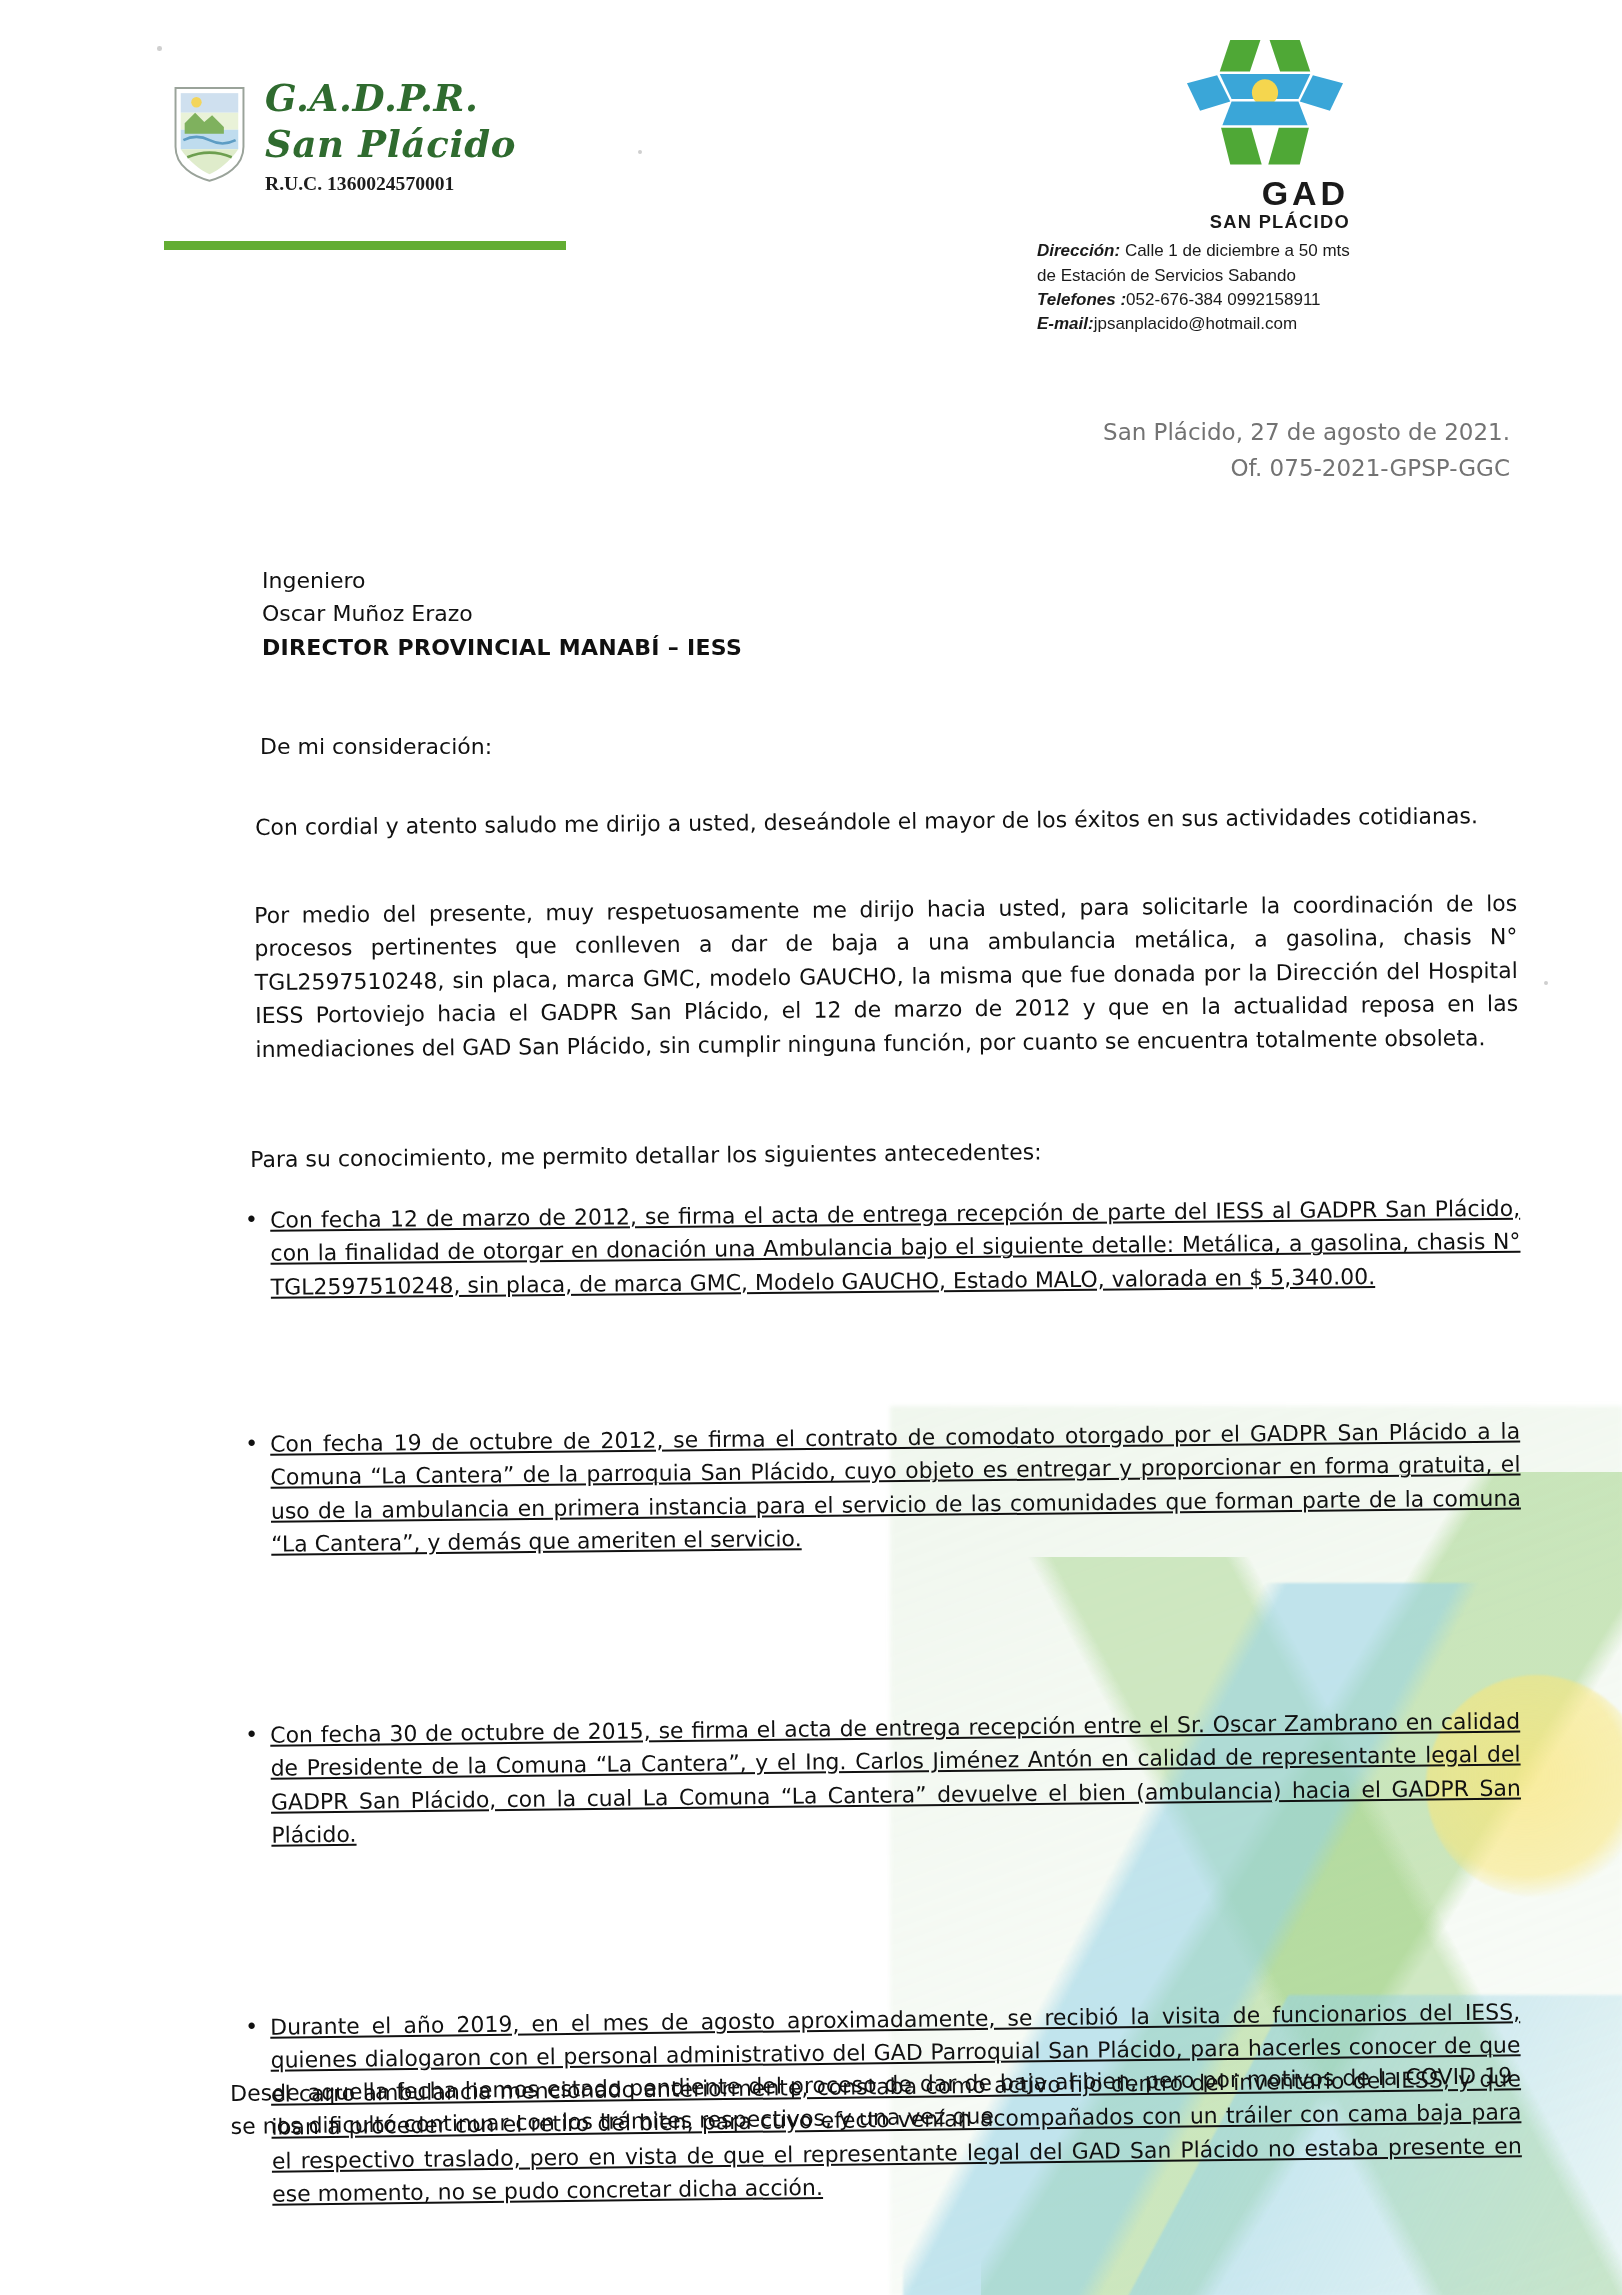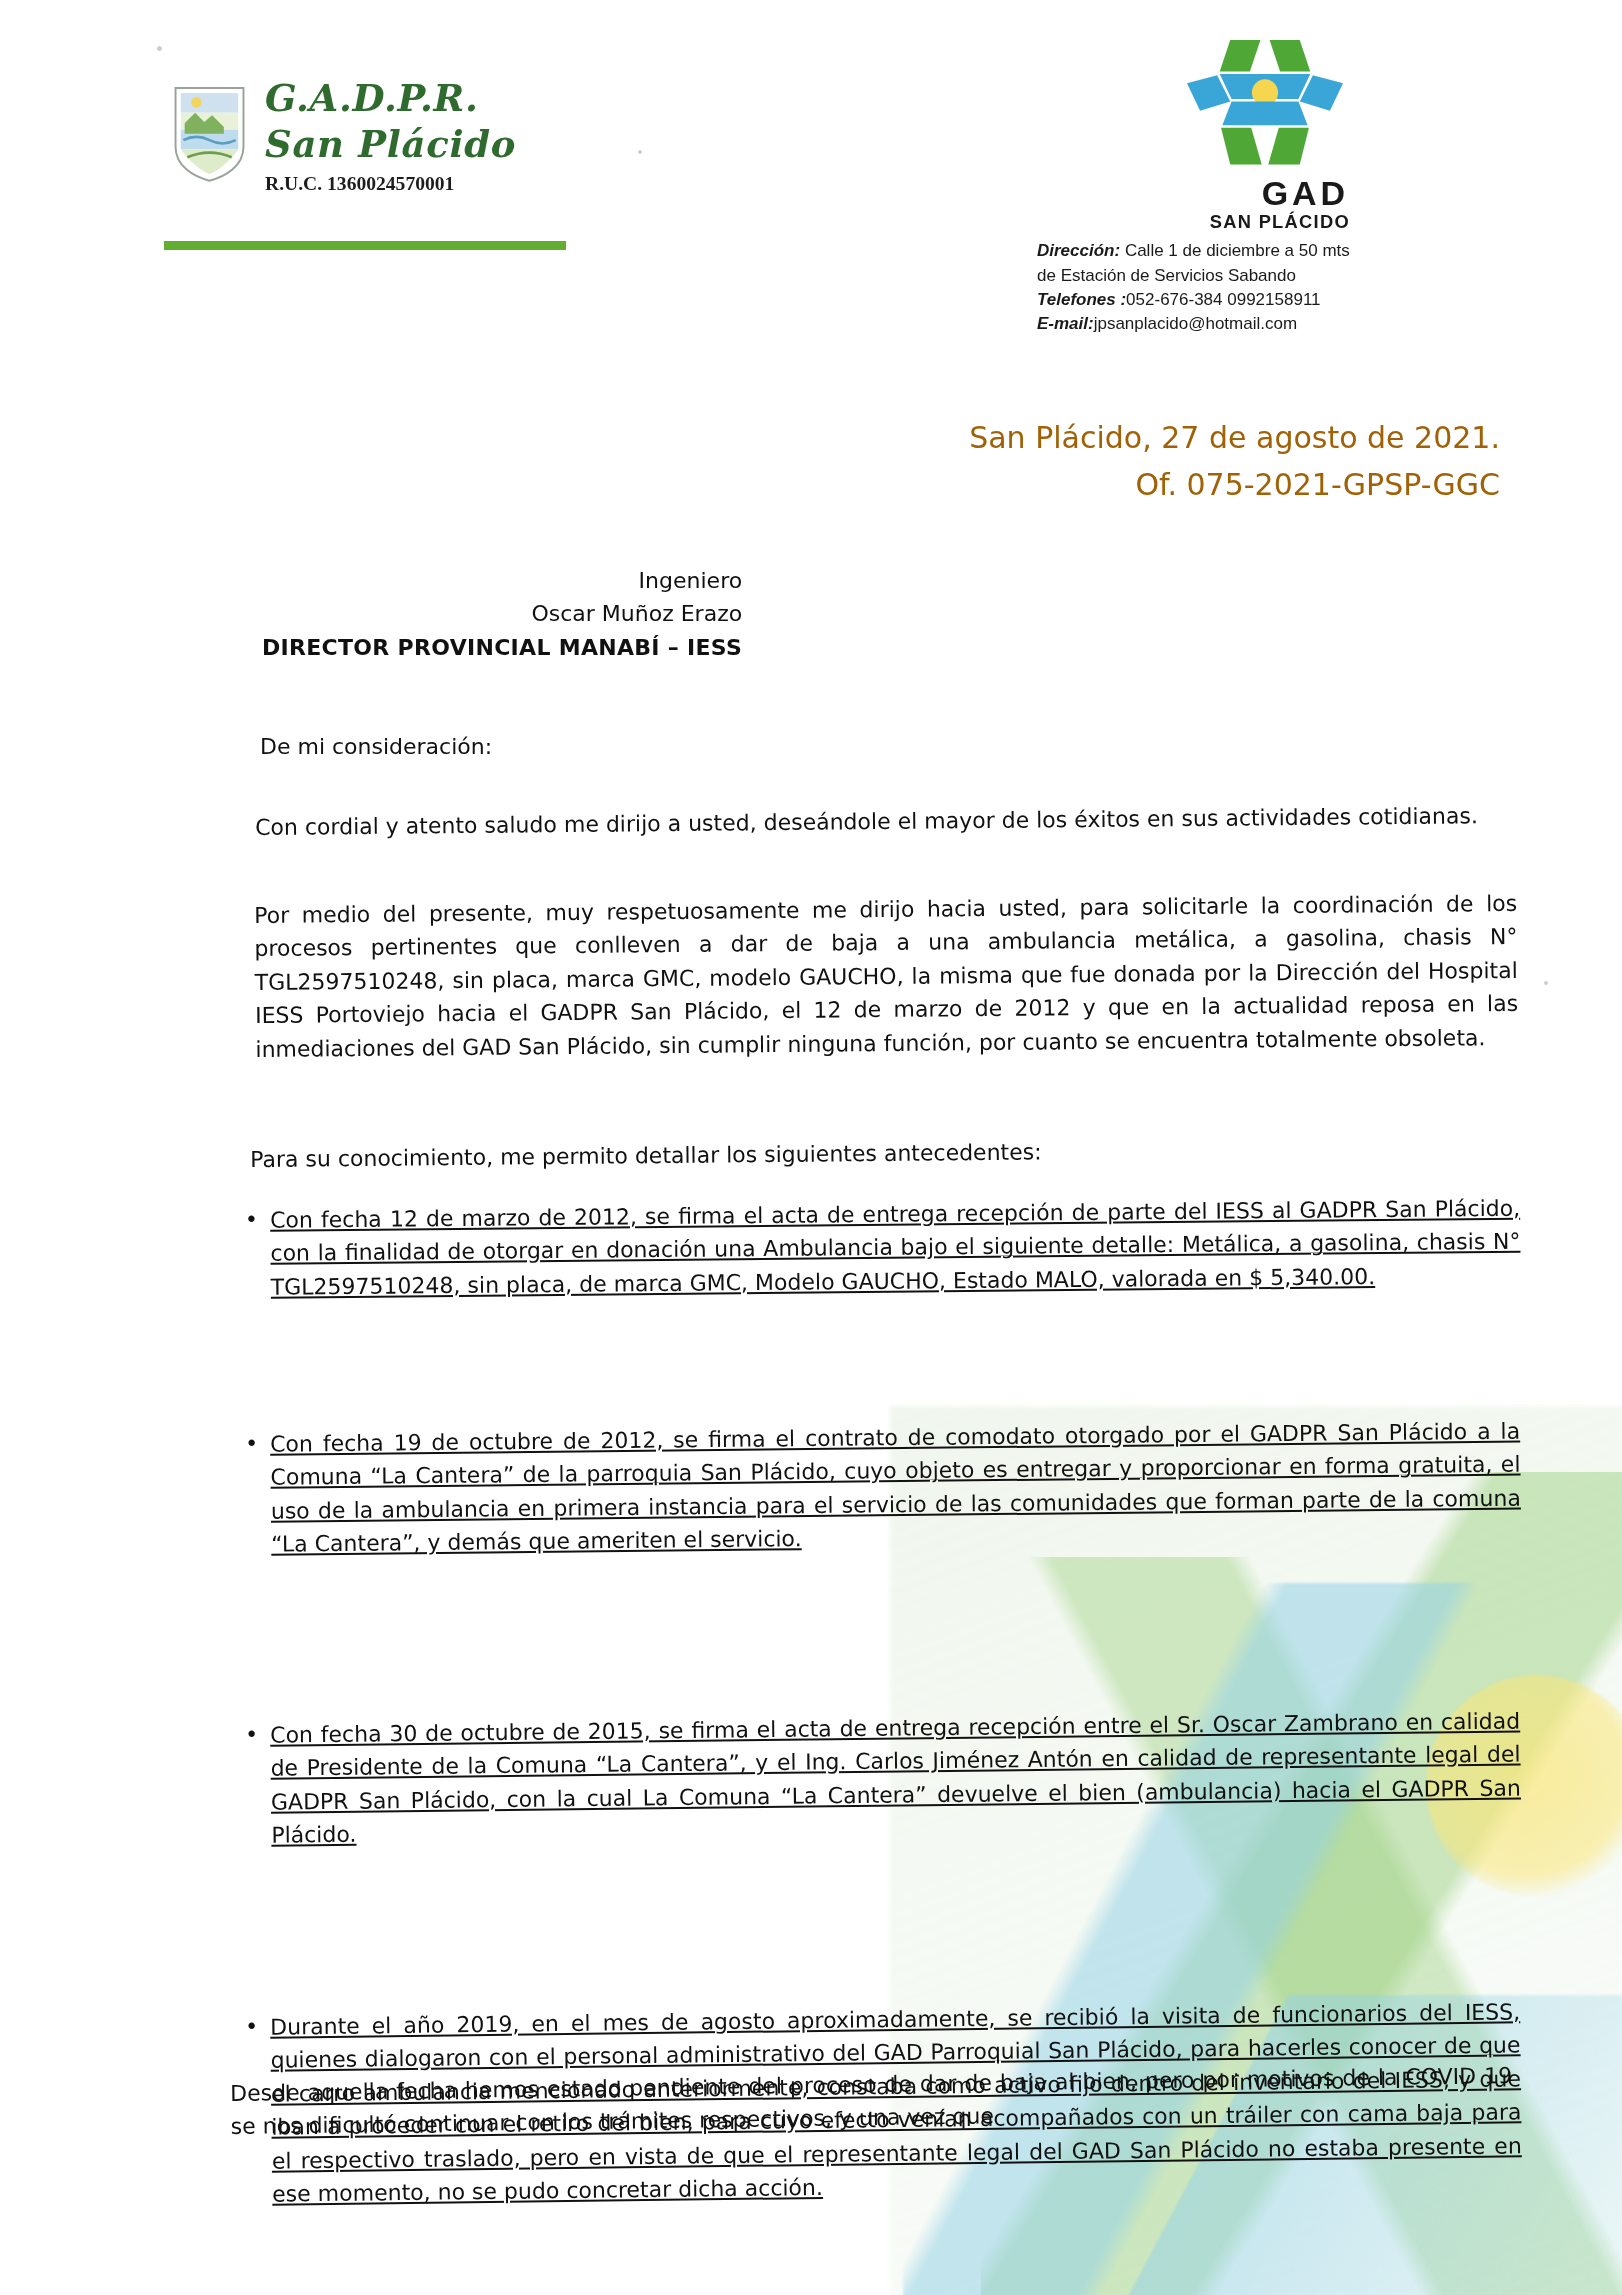--- a/index.html
+++ b/index.html
@@ -186,37 +186,36 @@
     font-family: "Liberation Sans", sans-serif;
     font-size: 17px;
     line-height: 1.42;
     color: #1a1a1a;
   }
   .contact b { font-style: italic; }
 
   
   .place-date {
     position: absolute;
-    right: 122px;
+    right: 112px;
     top: 415px;
     text-align: right;
     font-family: "DejaVu Sans", sans-serif;
-    font-size: 30px;
+    font-size: 23px;
     line-height: 1.55;
-    color: #a16207;
+    color: #737373;
   }
 
   .addressee {
     position: absolute;
     left: 262px;
     top: 564px;
     font-size: 22px;
     line-height: 1.52;
     color: #111;
-    text-align: right;
   }
   .addressee .bold { font-weight: bold; letter-spacing: 0.3px; }
 
   .salutation {
     position: absolute;
     left: 260px;
     top: 734px;
     font-size: 22px;
     color: #111;
   }

